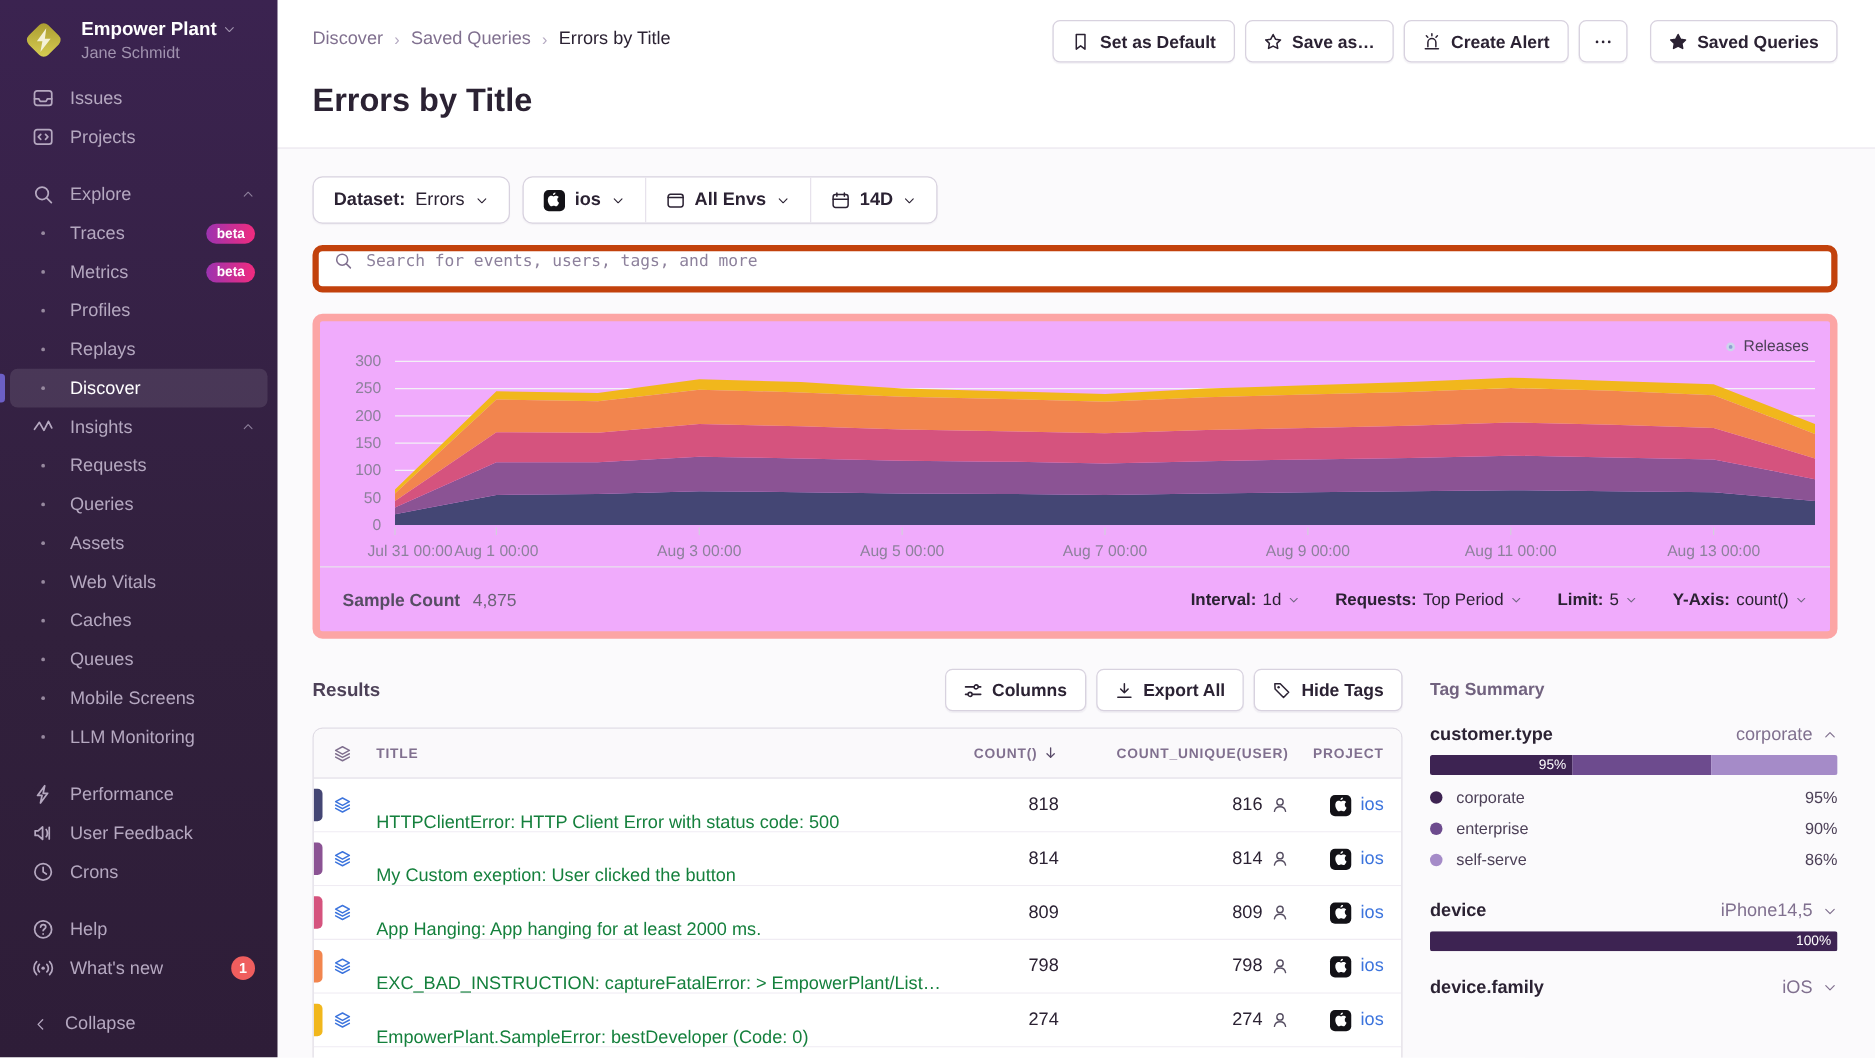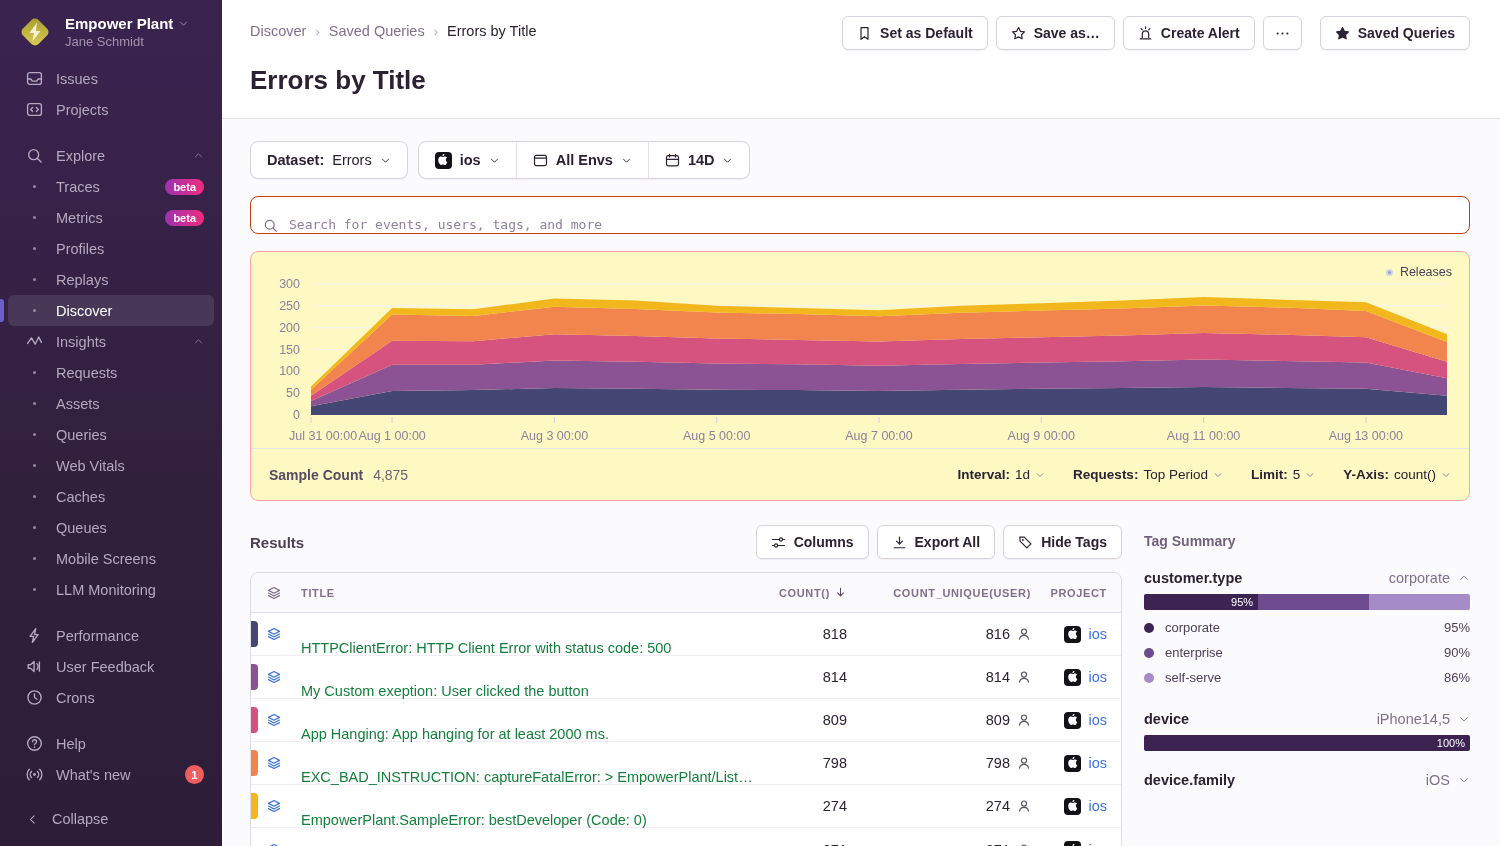--- a/index.html
+++ b/index.html
@@ -79,32 +79,32 @@
   }
   .fbtn b { font-weight:700; }
   .fgroup { display:inline-flex; align-items:stretch; background:#fff; border:1px solid #d8d2df; border-radius:8px; box-shadow:0 1px 1px rgba(45,0,85,0.04); }
   .fseg { display:inline-flex; align-items:center; gap:8px; padding:0 16px; cursor:pointer; font-size:14.5px; font-weight:700; }
   .fseg + .fseg { border-left:1px solid #e7e2ec; }
   .chev-sm { color:#2b2233; display:flex; }
   .ficon { color:#2b2233; display:flex; }
 
   
   .search-bar {
-    margin-top:17px; height:38px; background:#fff; border:1px solid #c2410c; border-radius:8px;
-    display:flex; align-items:flex-end; padding:0 12px; gap:9px;
+    margin-top:17px; height:38px; background:#fff; border:5px solid #c2410c; border-radius:8px;
+    display:flex; align-items:flex-start; padding:0 12px; gap:9px;
   }
   .search-bar .sic { color:#80708f; display:flex; }
   .search-input {
     border:none; outline:none; flex:1; background:transparent;
     font-family:"DejaVu Sans Mono", monospace; font-size:13px; color:#2b2233;
   }
   .search-input::placeholder { color:#8d819c; }
 
   
-  .chart-panel { margin-top:17px; background:#fef9c3; border:1px solid #fca5a5; border-radius:8px; position:relative; }
+  .chart-panel { margin-top:17px; background:#f0abfc; border:6px solid #fca5a5; border-radius:8px; position:relative; }
   .chart-legend { position:absolute; top:13px; right:17px; display:flex; align-items:center; gap:7px; font-size:12.5px; color:#4d4158; }
   .legend-dot { width:7px; height:7px; border-radius:50%; background:#8d9fd1; border:2px solid #ccd5ec; }
   .chart-body { height:196px; overflow:hidden; }
   .chart-footer { border-top:1px solid #e7e2ec; height:52px; display:flex; align-items:center; justify-content:space-between; padding:0 18px; }
   .sc-group { display:flex; align-items:baseline; gap:10px; }
   .sc-label { font-weight:700; font-size:14px; color:#564d63; }
   .sc-value { font-size:14px; color:#6d6479; }
   .footer-controls { display:flex; gap:28px; }
   .fc { display:flex; align-items:center; gap:5px; font-size:13.5px; cursor:pointer; }
   .fc b { font-weight:700; }
@@ -253,25 +253,25 @@
             <path d="m3.5 10 4.5-4.5L12.5 10"></path>
           </svg>
         </span>
       </div>
       <div class="side-item sub">
         <span class="dot"></span>
         <span class="lab">Requests</span>
       </div>
       <div class="side-item sub">
         <span class="dot"></span>
+        <span class="lab">Queries</span>
+      </div>
+      <div class="side-item sub">
+        <span class="dot"></span>
         <span class="lab">Assets</span>
-      </div>
-      <div class="side-item sub">
-        <span class="dot"></span>
-        <span class="lab">Queries</span>
       </div>
       <div class="side-item sub">
         <span class="dot"></span>
         <span class="lab">Web Vitals</span>
       </div>
       <div class="side-item sub">
         <span class="dot"></span>
         <span class="lab">Caches</span>
       </div>
       <div class="side-item sub">

